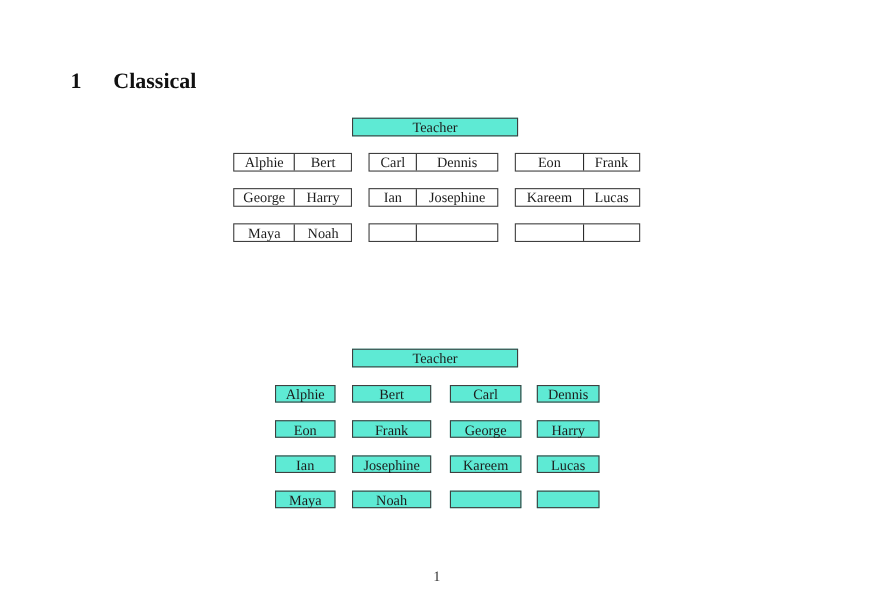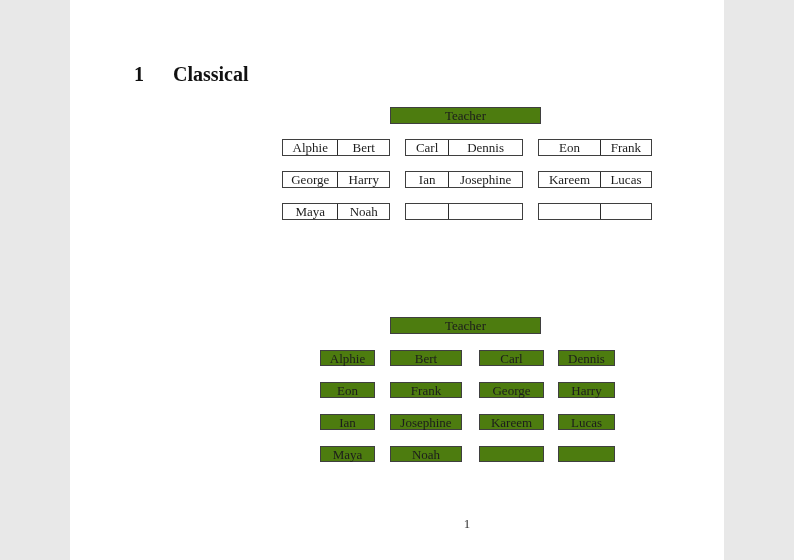--- a/index.html
+++ b/index.html
@@ -1,18 +1,18 @@
 <!DOCTYPE html>
 <html><head>
 <meta charset="utf-8">
 <style>
   html, body { margin: 0; padding: 0; background: #e8e8e8; }
   .page {
     position: relative;
-    width: 654px;
+    width: 794px;
     height: 560px;
     background: #ffffff;
     font-family: "Liberation Serif", serif;
     color: #1a1a1a;
     overflow: hidden;
     margin: 0 auto;
   }
   .section-heading {
     position: absolute;
     left: 64px;
@@ -21,21 +21,21 @@
     line-height: 20px;
     color: #111;
     white-space: nowrap;
   }
   .sec-num { display: inline-block; }
   .sec-title { display: inline-block; margin-left: 24px; }
   .box {
     position: absolute;
     box-sizing: border-box;
     border: 1px solid #3f3f3f;
-    background: #4d7c0f;
+    background: #5eead4;
     display: flex;
     align-items: center;
     justify-content: center;
     font-size: 13px;
     line-height: 13px;
     color: #1c1c1c;
   }
   .desk {
     position: absolute;
     box-sizing: border-box;

